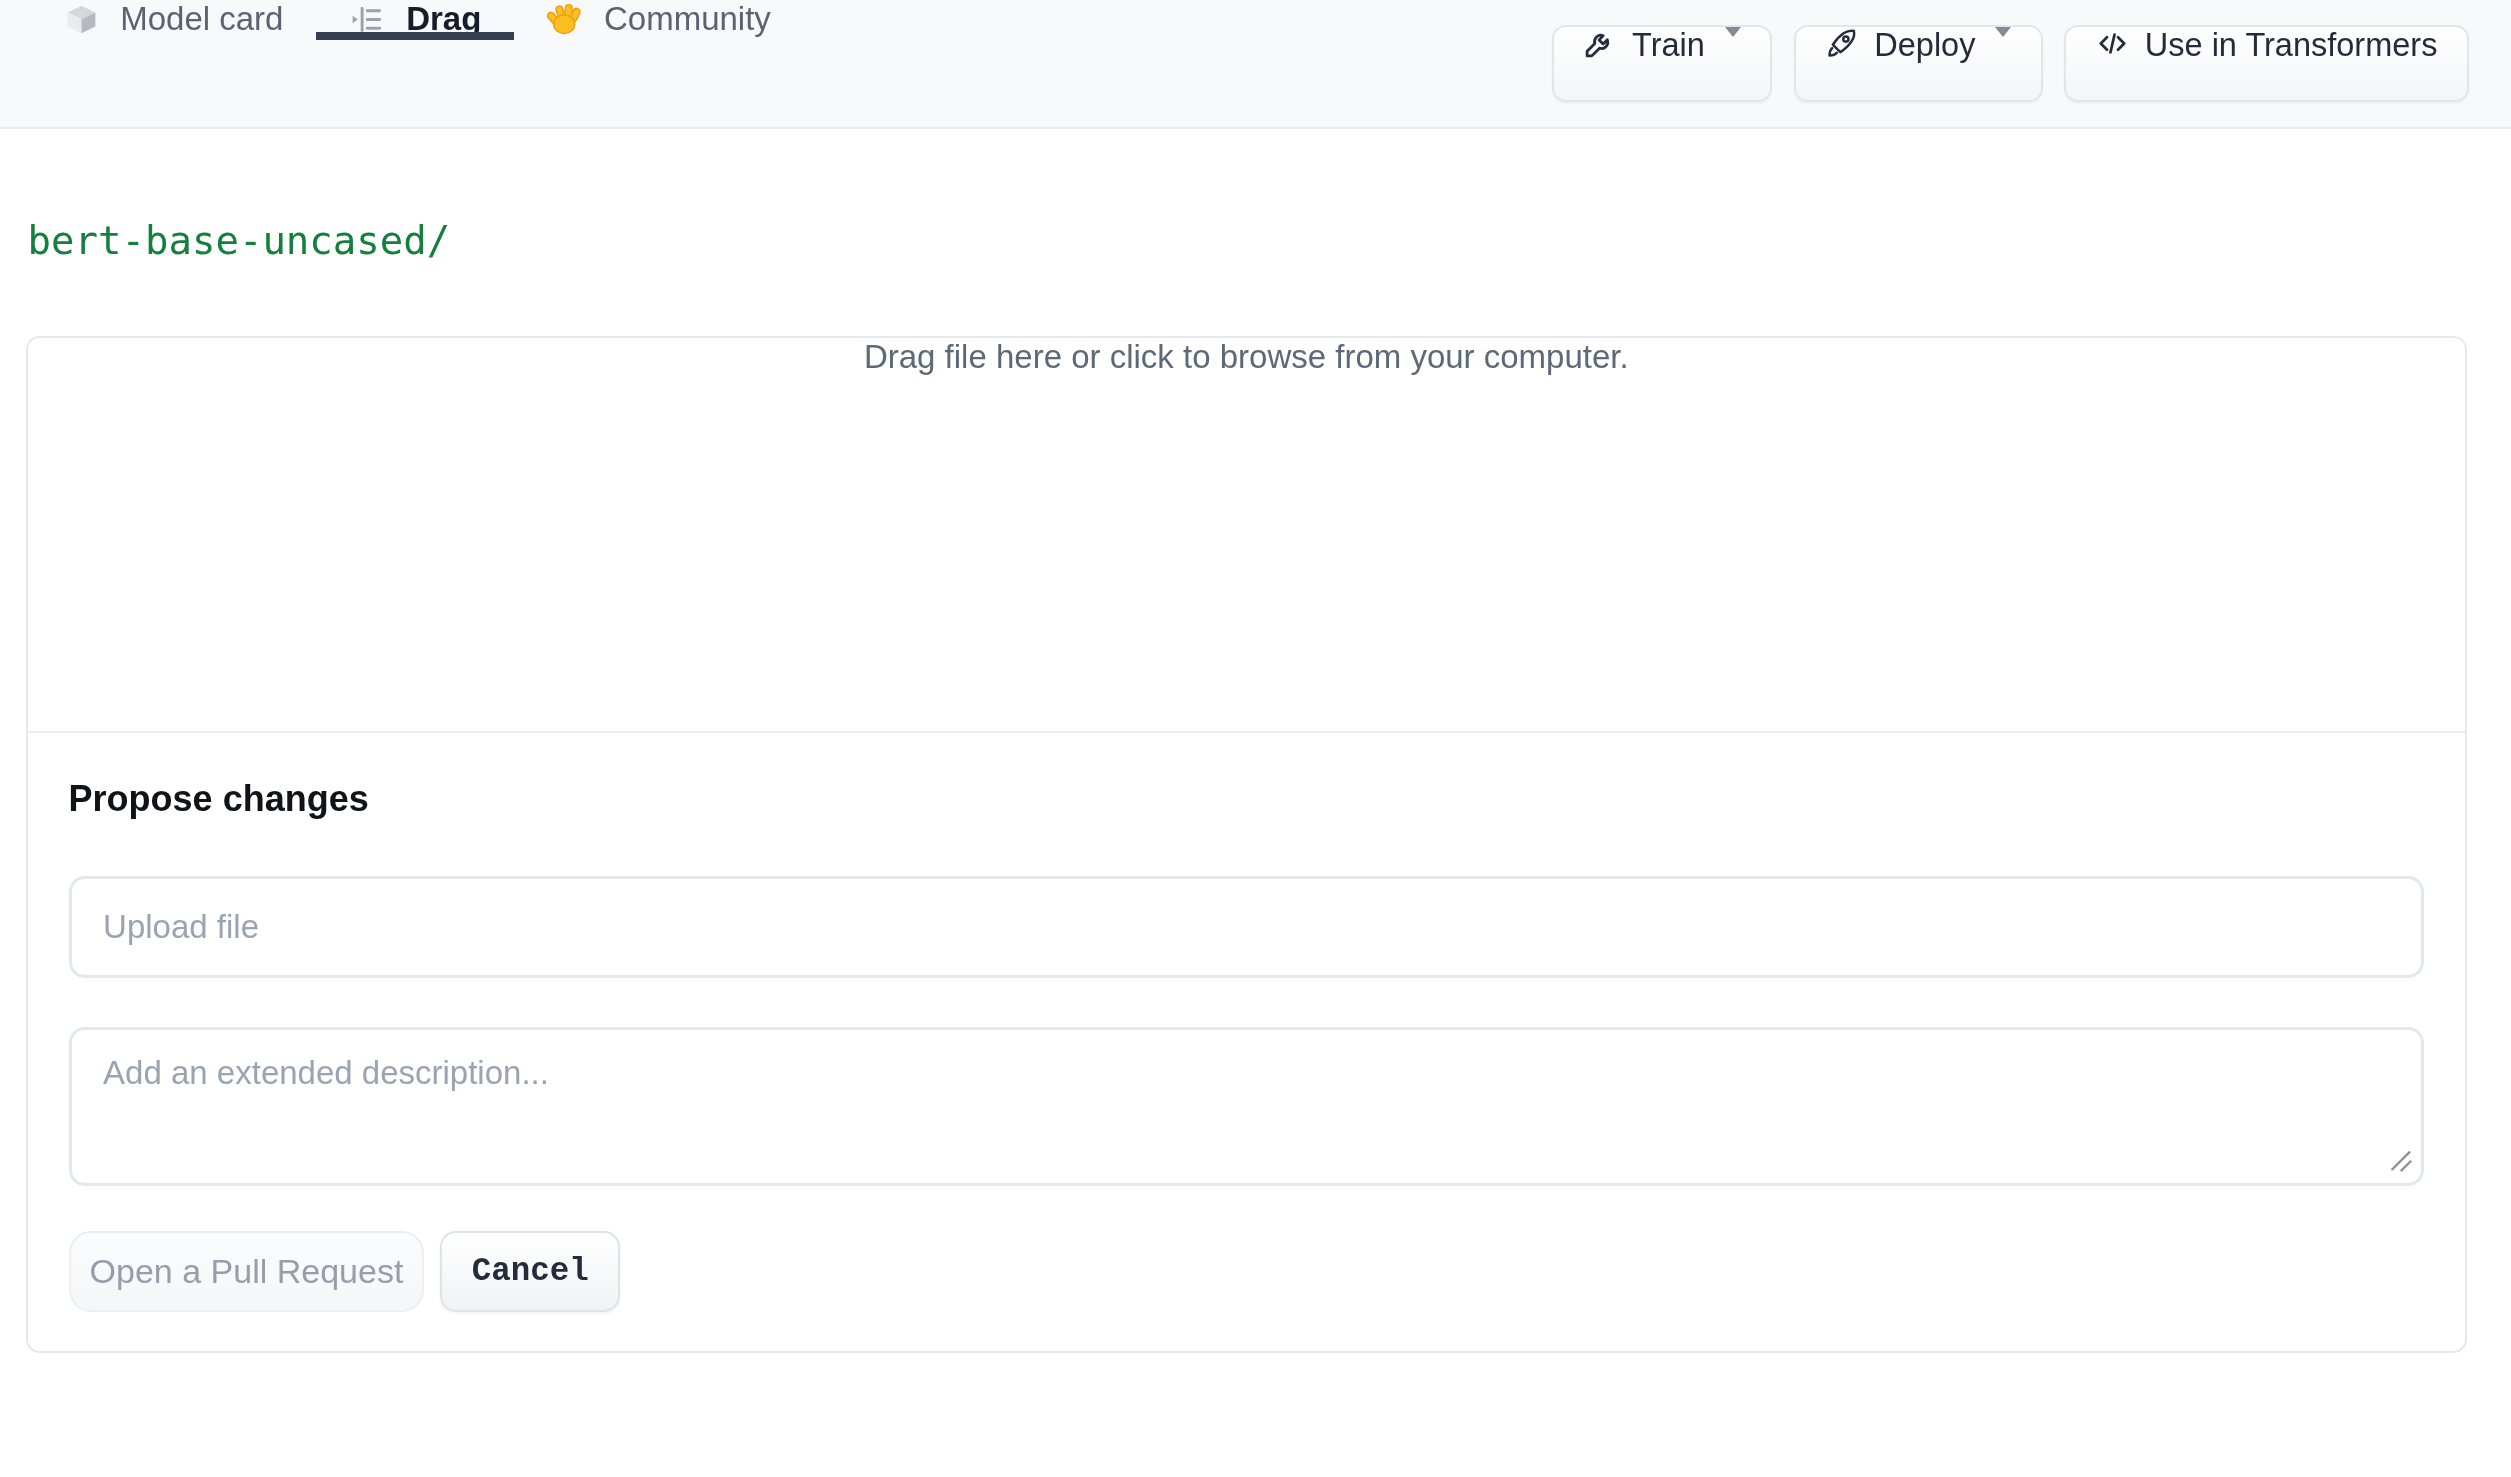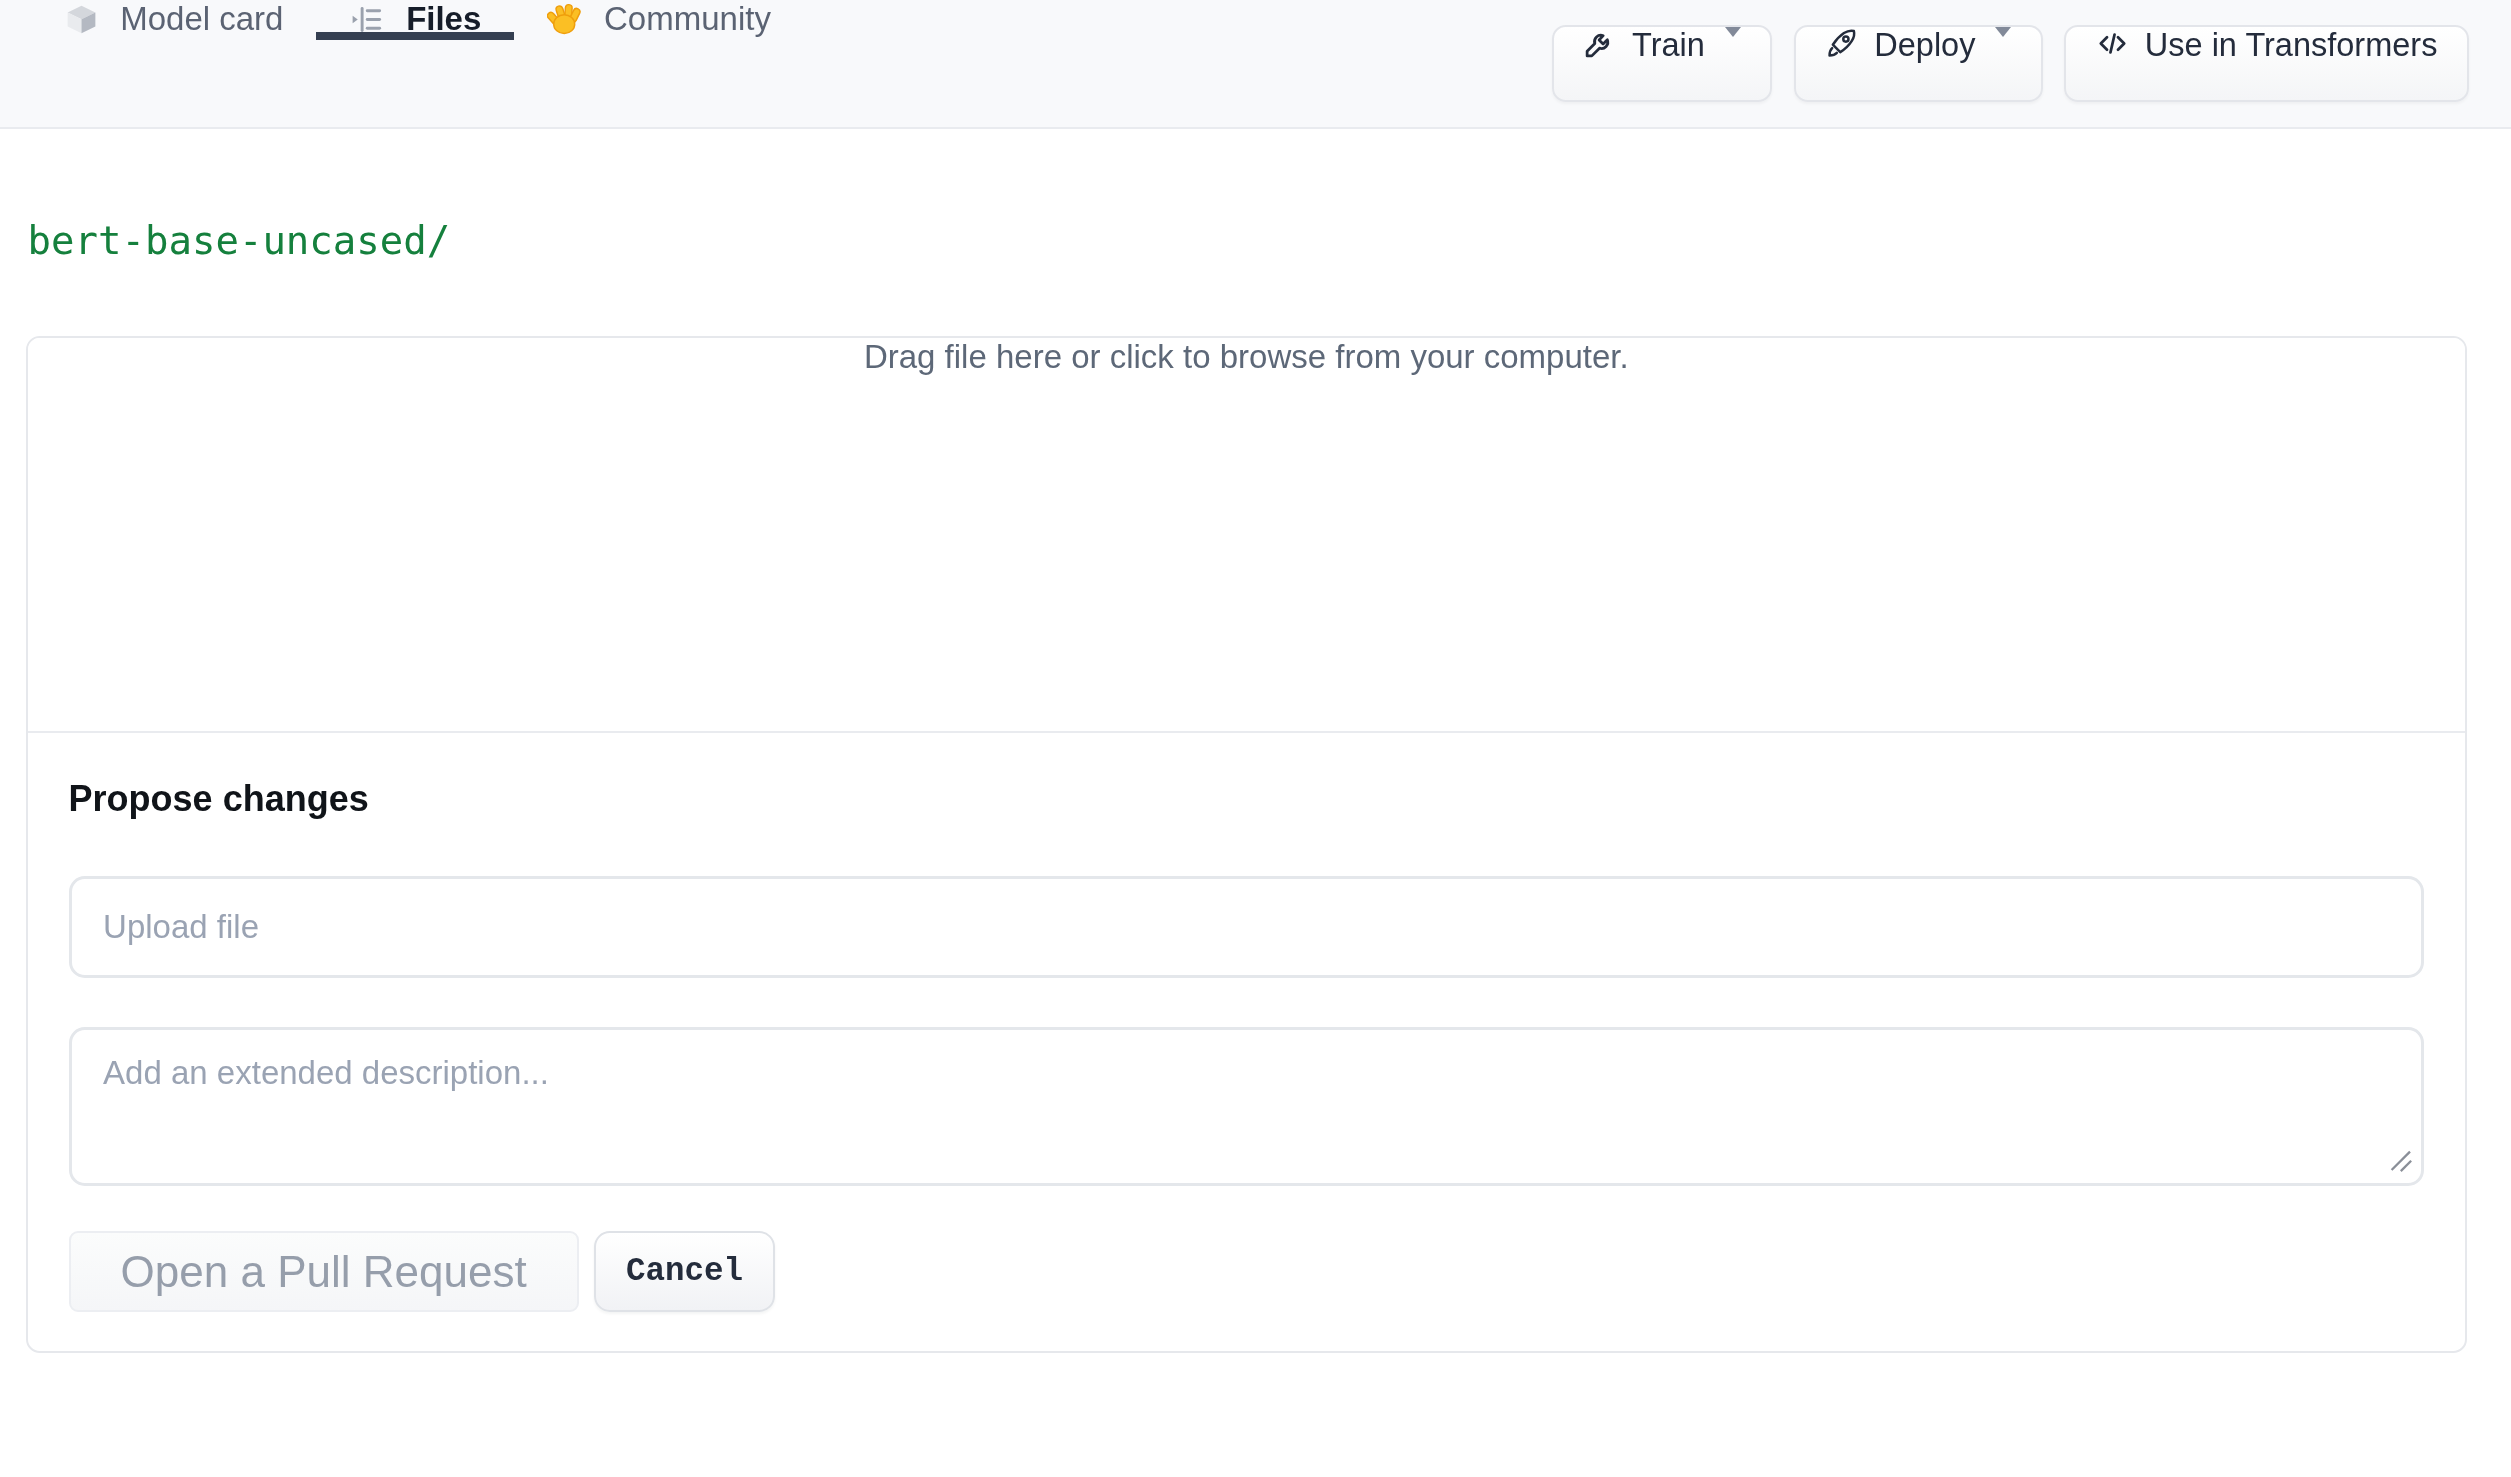--- a/index.html
+++ b/index.html
@@ -54,23 +54,23 @@
   input.text { width: 100%; height: 102px; border: 3px solid #e4e7eb; border-radius: 15.8px;
                padding: 0 31.5px; font-size: 33px; font-family: inherit; color: #1f2733; background: #fff; outline: none; }
   .ta-wrap { position: relative; margin-top: 49px; }
   textarea.text { display: block; width: 100%; height: 159px; border: 3px solid #e4e7eb; border-radius: 15.8px;
                   padding: 23.6px 31.5px; font-size: 33px; font-family: inherit; color: #1f2733;
                   background: #fff; resize: none; outline: none; }
   ::placeholder { color: #9aa3b3; opacity: 1; }
   .resize-handle { position: absolute; right: 9.9px; bottom: 11.8px; width: 27.6px; height: 27.6px; pointer-events: none; }
 
   .btnrow { margin-top: 45px; display: flex; gap: 15.8px; }
-  .pr-btn { height: 81px; padding: 0 50px; border-radius: 9px; border: 2px solid #eceef2;
+  .pr-btn { height: 81px; padding: 0 19px; border-radius: 22px; border: 2px solid #eceef2;
             background: linear-gradient(180deg, #fbfcfc 0%, #f5f6f8 100%);
-            color: #969eab; font-size: 44px; font-family: inherit; cursor: pointer; }
+            color: #969eab; font-size: 34px; font-family: inherit; cursor: pointer; }
   .cancel-btn { height: 81px; padding: 0 29.6px; border-radius: 15.8px; border: 2px solid #dfe2e7;
                 background: linear-gradient(180deg, #ffffff 0%, #f1f2f5 100%);
                 color: #242c3c; font-size: 32.5px; font-weight: 600; font-family: Liberation Mono, monospace;
                 box-shadow: 0 2px 3px rgba(27,31,35,0.05); cursor: pointer; }
 </style>
 </head>
 <body>
 
 <div class="nav">
   <div class="tabs">
@@ -90,21 +90,21 @@
     <div class="tab active">
       <span class="ticon">
         <svg viewBox="0 0 24 24" fill="none" stroke="#9aa1ad" stroke-width="2" stroke-linecap="round">
           <path d="M2.5 9.5 L6 12 L2.5 14.5" fill="#9aa1ad" stroke="none"></path>
           <line x1="9" y1="4.5" x2="9" y2="19.5"></line>
           <line x1="12.5" y1="6" x2="21" y2="6"></line>
           <line x1="12.5" y1="12" x2="21" y2="12"></line>
           <line x1="12.5" y1="18" x2="21" y2="18"></line>
         </svg>
       </span>
-      <span>Files</span>
+      <span>Drag</span>
       <span class="underline"></span>
     </div>
 
     <div class="tab">
       <span class="ticon">
         <svg viewBox="0 0 24 24">
           <g fill="#fbbf24" stroke="#ef9e0c" stroke-width="1">
             <rect x="2.2" y="6.5" width="4.6" height="10" rx="2.3" transform="rotate(-42 4.5 11.5)"></rect>
             <rect x="7.2" y="2.6" width="4.6" height="11" rx="2.3" transform="rotate(-18 9.5 8)"></rect>
             <rect x="12.4" y="1.8" width="4.6" height="11" rx="2.3" transform="rotate(4 14.7 7.3)"></rect>

